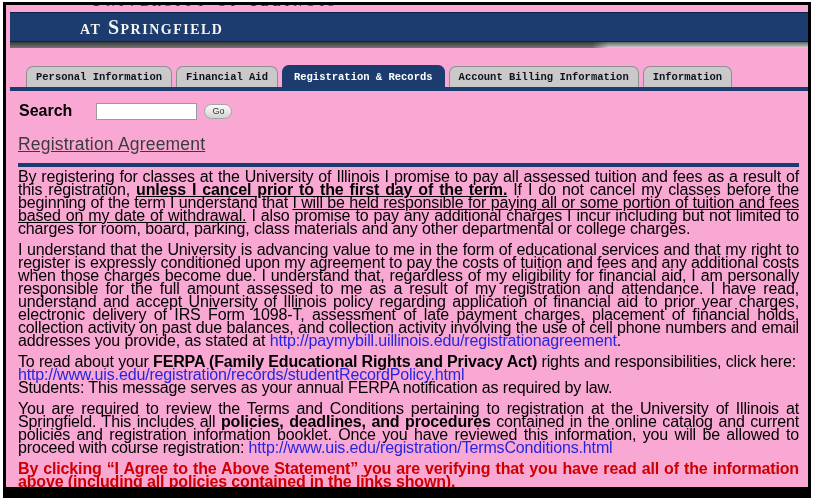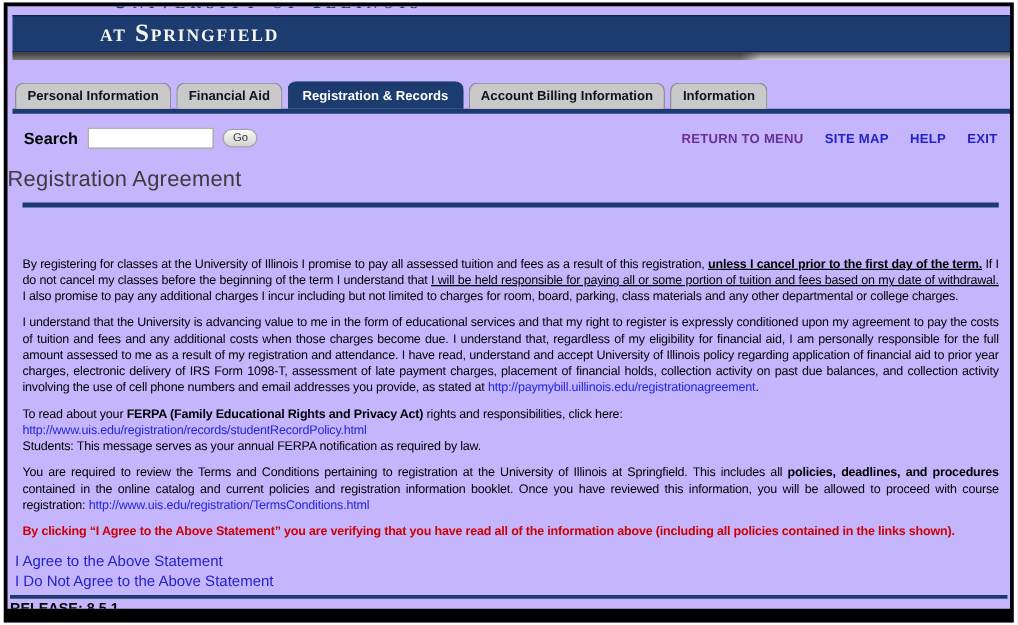--- a/index.html
+++ b/index.html
@@ -2,69 +2,69 @@
 <html><head>
 <meta charset="utf-8">
 <style>
   * { box-sizing: border-box; margin: 0; padding: 0; }
   html, body { width: 814px; height: 500px; background: #ffffff; overflow: hidden;
     font-family: "Liberation Sans", sans-serif; }
 
   .window {
     position: absolute; left: 3px; top: 2px; width: 808px; height: 496px;
     border: 3px solid #000; border-bottom: 11px solid #000;
-    background: #c4b5fd; overflow: hidden;
+    background: #f9a8d4; overflow: hidden;
   }
 
   
   .masthead-clip { height: 7px; overflow: hidden; margin-left: 84px; width: 400px; }
   .masthead-clip span { display: block; margin-top: -14px; color: #1c3b6e;
     font-family: "Liberation Serif", serif; font-weight: bold; font-size: 17px;
     font-variant: small-caps; letter-spacing: 4px; }
 
   .navbar { margin-left: 4px; height: 30px; background: #1c3b6e;
     border-top: 1px solid #0d2347; border-bottom: 1px solid #0d2347;
     display: flex; align-items: center; padding-left: 70px; }
   .navbar .campus { color: #f5f5f0; font-family: "Liberation Serif", serif;
     font-variant: small-caps; font-weight: bold; font-size: 20px; letter-spacing: 1.5px; }
 
   .shadow-strip { margin-left: 4px; height: 6px;
     background:
       linear-gradient(to right, rgba(30,30,30,0.55) 0 73%, rgba(140,140,140,0.18) 75% 100%),
       linear-gradient(to bottom, #5a5a5a, #e3e3e3); }
 
   .tabs-zone { margin-top: 17px; }
-  .tabs { display: flex; align-items: flex-end; gap: 4px; padding-left: 6px; }
+  .tabs { display: flex; align-items: flex-end; gap: 4px; padding-left: 20px; font-family: Liberation Mono, monospace; }
   .tab { background: #c9c9c9; border: 1px solid #8f8f8f; border-bottom: none;
     border-radius: 7px 7px 0 0; padding: 4px 9px 4px; font-size: 10.5px;
     font-weight: bold; color: #101020; white-space: nowrap; cursor: pointer; }
   .tab.active { background: #1c3b6e; border-color: #1c3b6e; color: #fff;
     padding: 5px 11px 4px; }
   .tab-underline { height: 4px; background: #1c3b6e; margin-left: 4px; }
 
   .search-row { display: flex; align-items: center; margin: 11px 10px 0 13px; }
-  .search-label { font-size: 13px; font-weight: bold; color: #000; margin-right: 8px; }
+  .search-label { font-size: 16px; font-weight: bold; color: #000; margin-right: 24px; }
   .search-input { width: 101px; height: 17px; border: 1px solid #9a9a9a;
     font-size: 11px; padding: 0 3px; }
   .go-btn { margin-left: 7px; font-size: 9px; font-weight: normal; color: #333;
     background: linear-gradient(to bottom, #fbfbfb, #d2d2d2);
     border: 1px solid #a5a5a5; border-radius: 8px; padding: 1px 7px 2px; cursor: pointer; }
   .nav-links { margin-left: auto; display: flex; gap: 17px;
     font-size: 10.5px; font-weight: bold; letter-spacing: 0.2px; }
   .nav-links a { text-decoration: none; cursor: pointer; }
   .lk-visited { color: #6a3096; }
   .lk-blue { color: #2323cb; }
 
-  .page-title { margin: 14px 0 0 0; font-size: 17.5px; font-weight: 400;
-    color: #3b3b3b; letter-spacing: 0.2px; }
+  .page-title { margin: 14px 0 0 12px; font-size: 17.5px; font-weight: 400;
+    color: #3b3b3b; letter-spacing: 0.2px; text-decoration: underline; }
   .rule-navy { height: 4px; background: #1c3b6e; margin: 8px 9px 0 12px; }
   .rule-navy-thin { height: 3px; background: #1c3b6e; margin: 3px 2px 0 2px; }
 
-  .content { padding: 3px 9px 0 12px; font-size: 10px; line-height: 13px;
-    color: #000; letter-spacing: -0.15px; margin-top: 36px; }
+  .content { padding: 3px 9px 0 12px; font-size: 16px; line-height: 13px;
+    color: #000; letter-spacing: -0.15px; }
   .content p { text-align: justify; margin: 0 0 8px; }
   .bu { font-weight: bold; text-decoration: underline; }
   .ul { text-decoration: underline; }
   .b { font-weight: bold; }
   a.body-link { color: #2525e0; text-decoration: none; cursor: pointer; }
   .red-notice { color: #cc0000; font-weight: bold; }
 
   .actions { margin: 9px 0 0 6px; }
   .actions a { display: table; font-size: 12px; line-height: 16px;
     color: #2323cb; text-decoration: none; cursor: pointer; }
@@ -93,26 +93,20 @@
       <div class="tab">Account Billing Information</div>
       <div class="tab">Information</div>
     </div>
     <div class="tab-underline"></div>
   </div>
 
   <div class="search-row">
     <span class="search-label">Search</span>
     <input class="search-input" type="text" value="" style="">
     <button class="go-btn">Go</button>
-    <div class="nav-links">
-      <a class="lk-visited">RETURN TO MENU</a>
-      <a class="lk-blue">SITE MAP</a>
-      <a class="lk-blue">HELP</a>
-      <a class="lk-blue">EXIT</a>
-    </div>
   </div>
 
   <div class="page-title">Registration Agreement</div>
   <div class="rule-navy"></div>
 
   <div class="content">
     <p><span>By registering for classes at the University of Illinois I promise to pay all assessed tuition and fees as a result of this registration, </span><span class="bu">unless I cancel prior to the first day of the term.</span><span> If I do not cancel my classes before the beginning of the term I understand that </span><span class="ul">I will be held responsible for paying all or some portion of tuition and fees based on my date of withdrawal.</span><span> I also promise to pay any additional charges I incur including but not limited to charges for room, board, parking, class materials and any other departmental or college charges.</span></p>
 
     <p><span>I understand that the University is advancing value to me in the form of educational services and that my right to register is expressly conditioned upon my agreement to pay the costs of tuition and fees and any additional costs when those charges become due. I understand that, regardless of my eligibility for financial aid, I am personally responsible for the full amount assessed to me as a result of my registration and attendance. I have read, understand and accept University of Illinois policy regarding application of financial aid to prior year charges, electronic delivery of IRS Form 1098-T, assessment of late payment charges, placement of financial holds, collection activity on past due balances, and collection activity involving the use of cell phone numbers and email addresses you provide, as stated at </span><a class="body-link">http://paymybill.uillinois.edu/registrationagreement</a><span>.</span></p>
 

